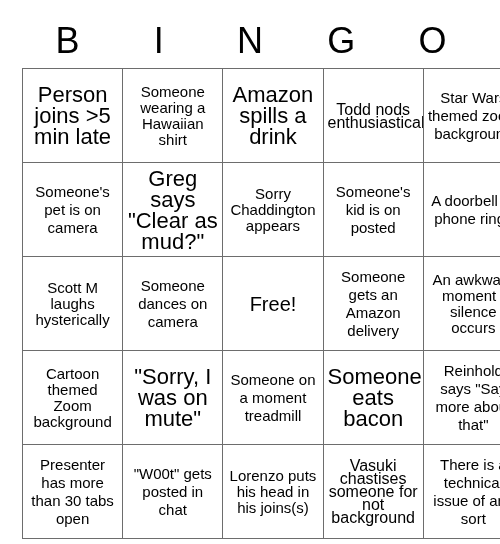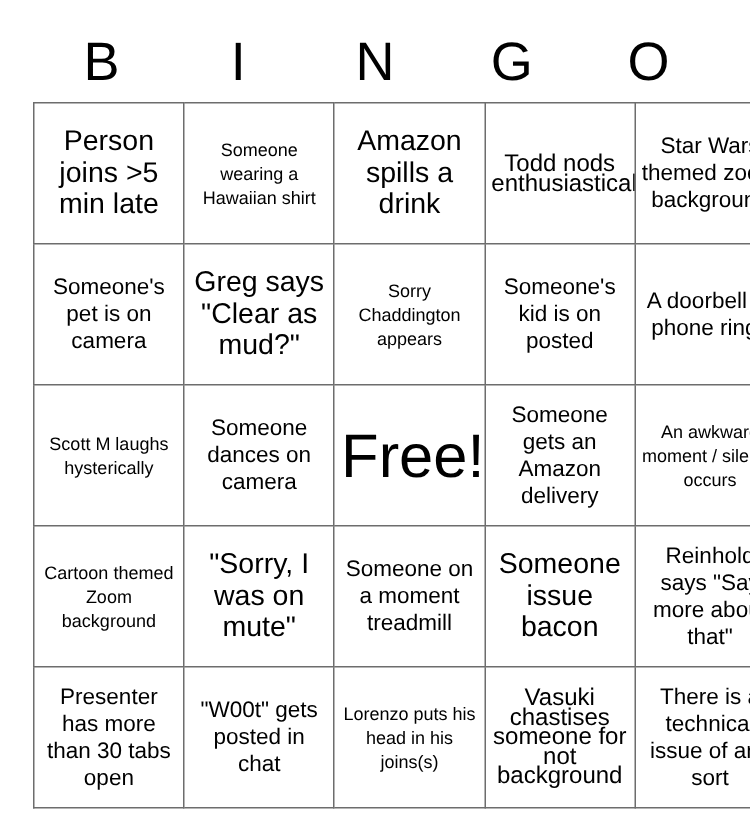--- a/index.html
+++ b/index.html
@@ -51,25 +51,25 @@
     width: 91.2px;
     height: 89px;
     padding: 2px 4px;
     text-align: center;
     vertical-align: middle;
     color: #000000;
     overflow: hidden;
   }
 
   
-  .sz-lg   { font-size: 19px; line-height: 21px; }
+  .sz-lg   { font-size: 22px; line-height: 21px; }
   .sz-md   { font-size: 15px;   line-height: 18px; }
-  .sz-sm   { font-size: 12px;   line-height: 16px; }
+  .sz-sm   { font-size: 15px;   line-height: 16px; }
   .sz-xs   { font-size: 16px; line-height: 13px; }
-  .sz-free { font-size: 41px;   line-height: 34px; }
+  .sz-free { font-size: 20px;   line-height: 34px; }
 </style>
 </head>
 <body>
 
 <div id="card">
 
   <div id="bingo-header">
     <div class="header-letter">B</div>
     <div class="header-letter">I</div>
     <div class="header-letter">N</div>
@@ -97,21 +97,21 @@
         <td class="sz-sm">Scott M laughs hysterically</td>
         <td class="sz-md">Someone dances on camera</td>
         <td class="sz-free">Free!</td>
         <td class="sz-md">Someone gets an Amazon delivery</td>
         <td class="sz-sm">An awkward moment / silence occurs</td>
       </tr>
       <tr>
         <td class="sz-sm">Cartoon themed Zoom background</td>
         <td class="sz-lg">"Sorry, I was on mute"</td>
         <td class="sz-md">Someone on a moment treadmill</td>
-        <td class="sz-lg">Someone issue bacon</td>
+        <td class="sz-lg">Someone eats bacon</td>
         <td class="sz-md">Reinhold says "Say more about that"</td>
       </tr>
       <tr>
         <td class="sz-md">Presenter has more than 30 tabs open</td>
         <td class="sz-md">"W00t" gets posted in chat</td>
         <td class="sz-sm">Lorenzo puts his head in his joins(s)</td>
         <td class="sz-xs">Vasuki chastises someone for not background</td>
         <td class="sz-md">There is a technical issue of any sort</td>
       </tr>
     </tbody>

